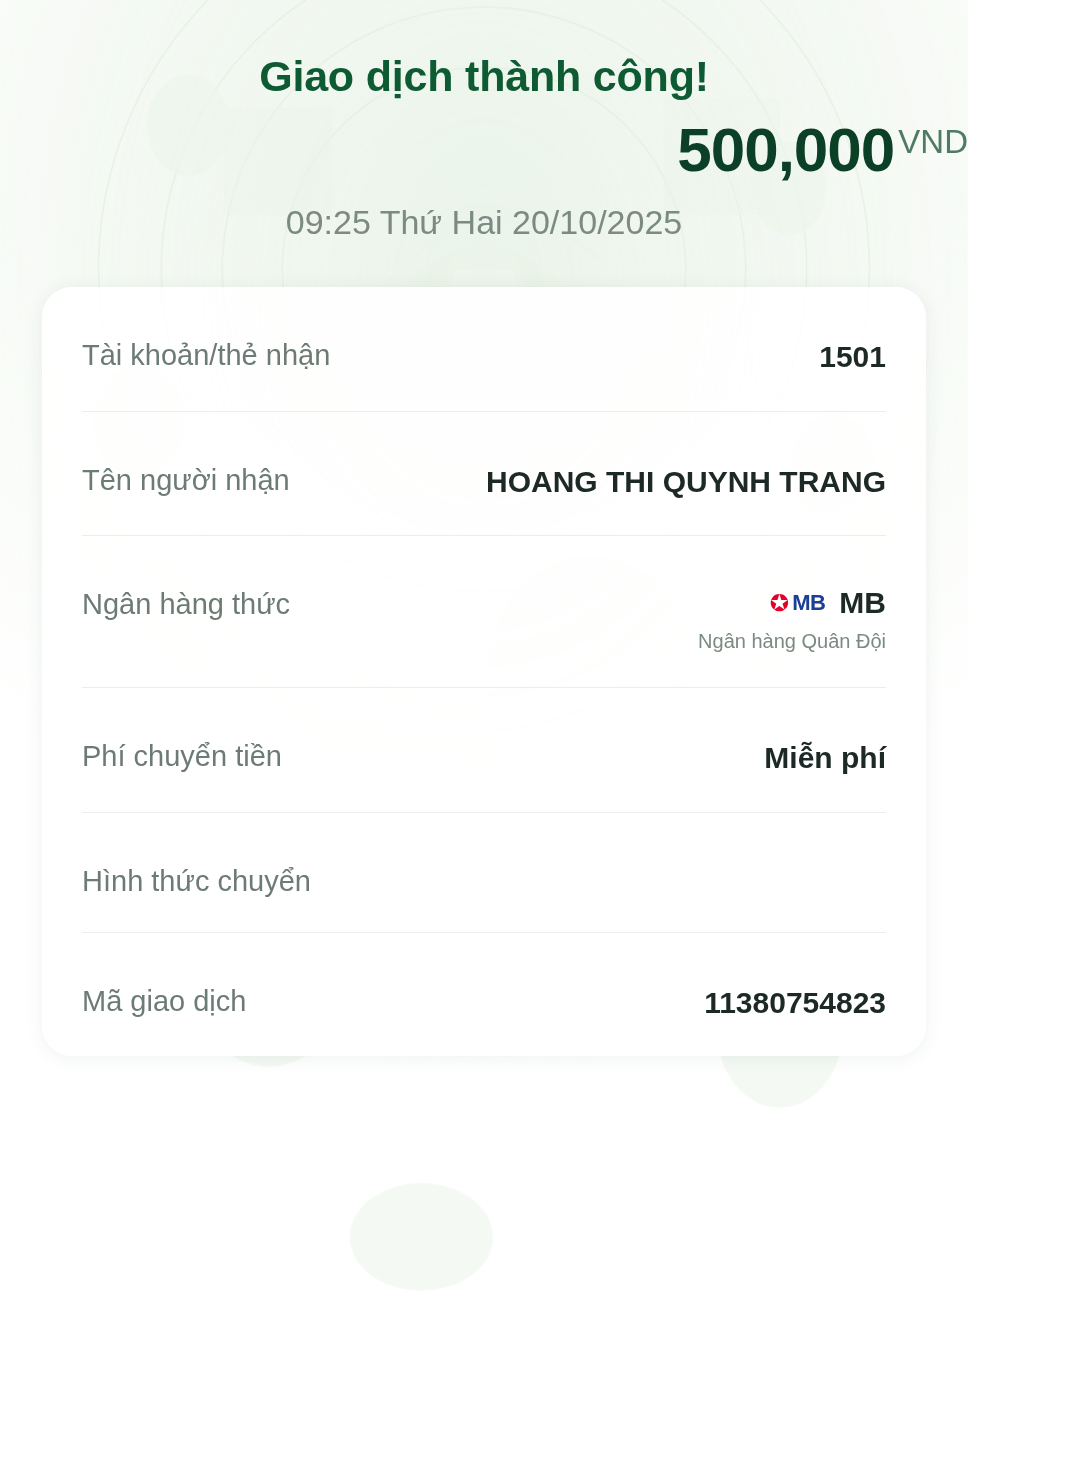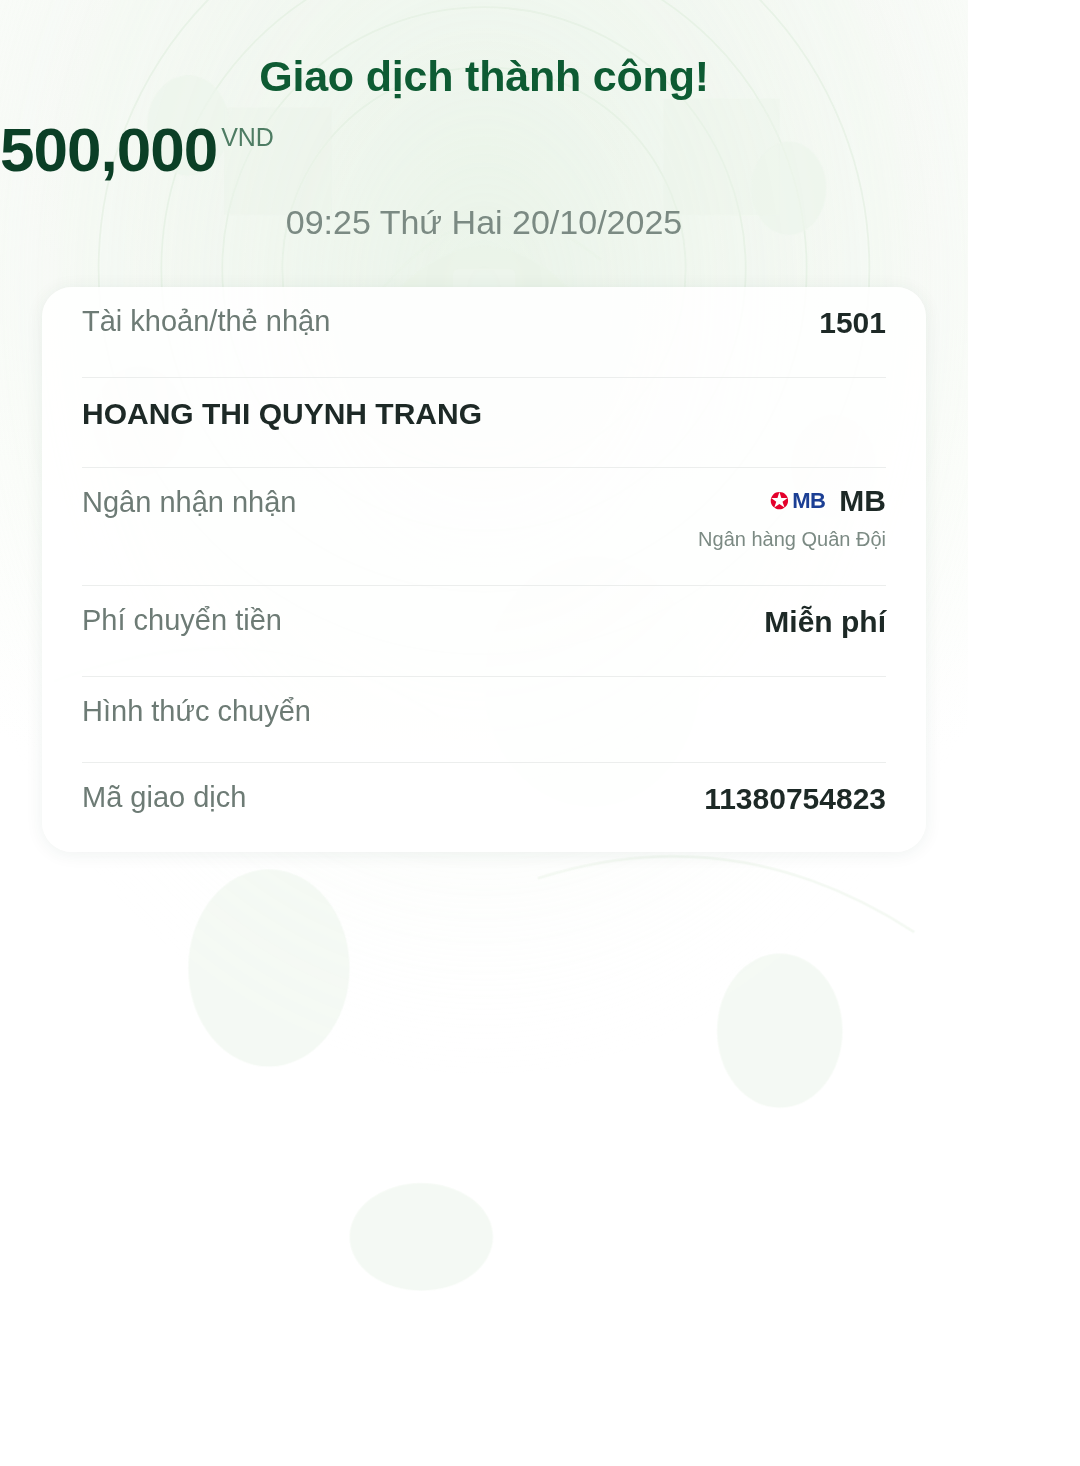--- a/index.html
+++ b/index.html
@@ -40,34 +40,34 @@
     font-size: 43px;
     font-weight: bold;
     color: #0e5b33;
     letter-spacing: -0.2px;
   }
 
   .amount-row {
     margin-top: 18px;
     display: flex;
     align-items: flex-start;
-    justify-content: flex-start;
+    justify-content: flex-end;
     gap: 4px;
   }
 
   .amount {
     font-size: 62px;
     font-weight: bold;
     color: #0b3f26;
     letter-spacing: -1px;
     line-height: 1;
   }
 
   .currency {
-    font-size: 25px;
+    font-size: 33px;
     font-weight: normal;
     color: #4e7c63;
     margin-top: 4px;
   }
 
   .datetime {
     margin-top: 22px;
     font-size: 34px;
     color: #7b8a83;
   }
@@ -80,21 +80,21 @@
     border-radius: 30px;
     box-shadow: 0 2px 18px rgba(30, 70, 50, 0.07);
     padding: 0 40px;
   }
 
   .row {
     display: flex;
     align-items: flex-start;
     justify-content: space-between;
     gap: 24px;
-    padding: 16px 0 34px 0;
+    padding: 50px 0 34px 0;
     border-bottom: 1px solid #eceeed;
   }
 
   .row:last-child { border-bottom: none; gap: 16px; }
 
   .row-label {
     font-size: 29px;
     color: #6d7b75;
     white-space: nowrap;
     padding-top: 2px;
@@ -200,25 +200,26 @@
   </div>
 
   <div class="card">
 
     <div class="row">
       <div class="row-label">Tài khoản/thẻ nhận</div>
       <div class="row-value">1501</div>
     </div>
 
     <div class="row">
+      <div class="row-label">Tên người nhận</div>
       <div class="row-value">HOANG THI QUYNH TRANG</div>
     </div>
 
     <div class="row">
-      <div class="row-label">Ngân nhận nhận</div>
+      <div class="row-label">Ngân hàng thức</div>
       <div class="bank-value">
         <div class="bank-main">
           <span class="bank-logo">
             <span class="star">✪</span>
             <span class="mb">MB</span>
           </span>
           <span class="bank-name">MB</span>
         </div>
         <div class="bank-sub">Ngân hàng Quân Đội</div>
       </div>

